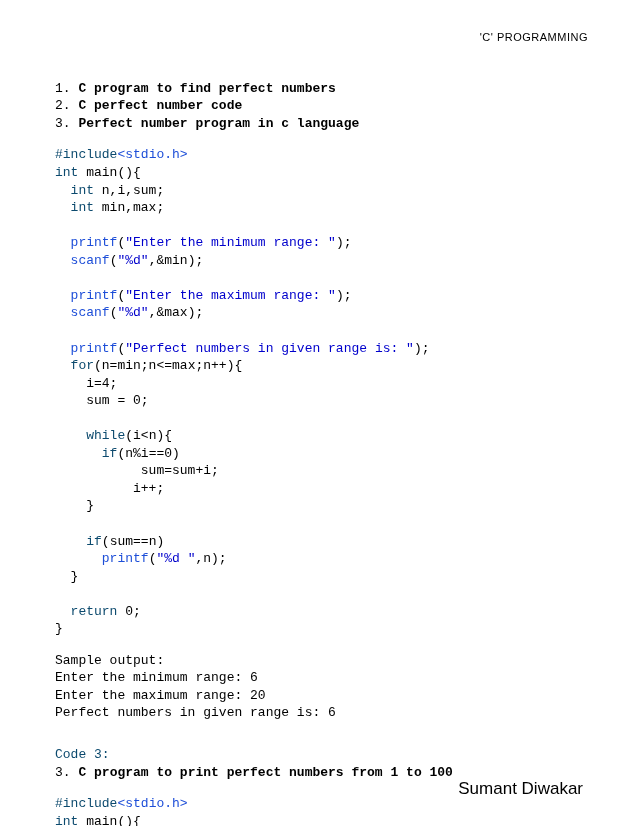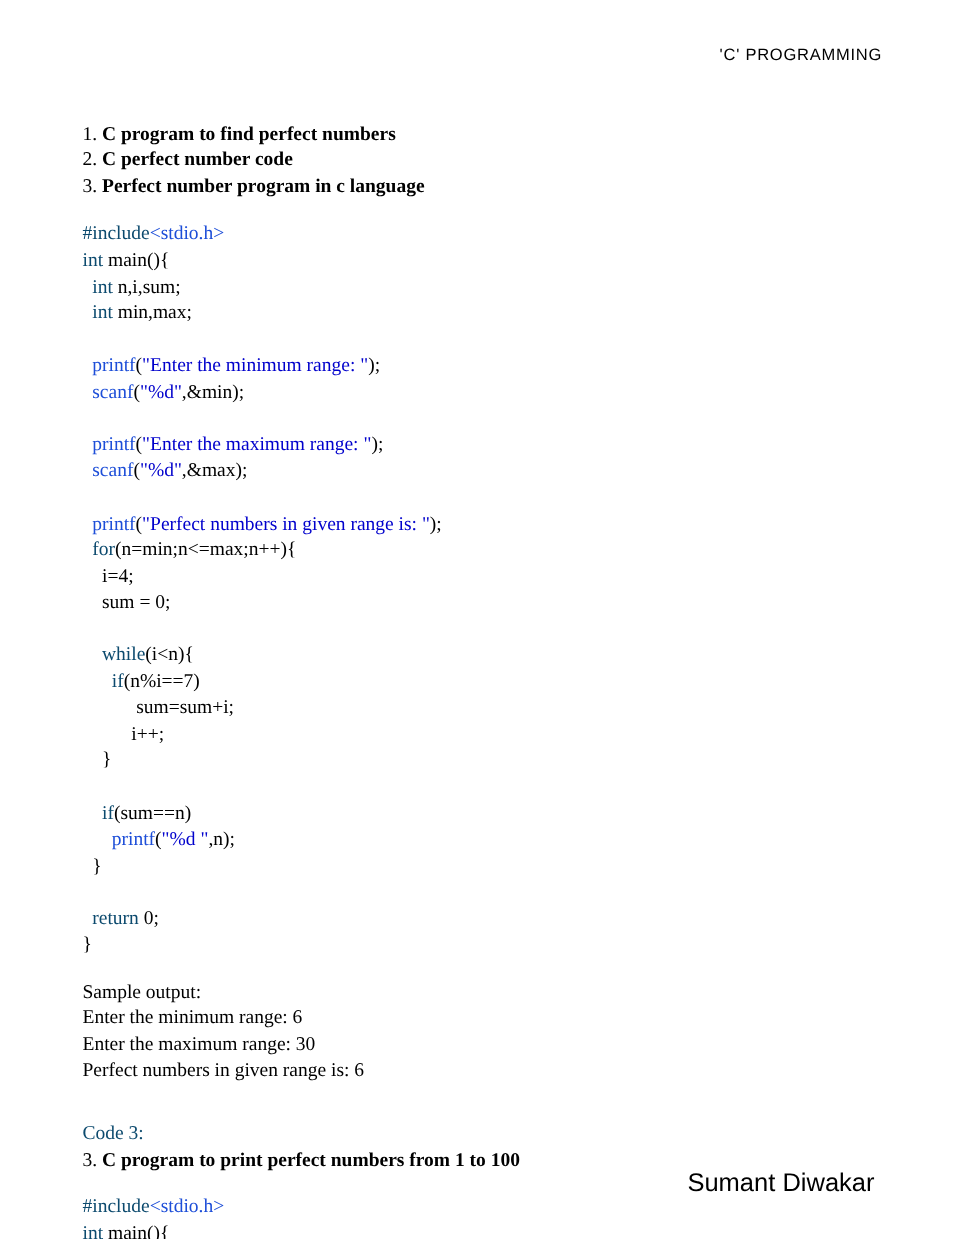--- a/index.html
+++ b/index.html
@@ -31,21 +31,21 @@
     bottom: 25px;
     font-family: Liberation Sans, sans-serif;
     font-size: 17px;
   }
   .bold { font-weight: bold; }
   .kw-green { color: #0c4a6e; }
   .kw-blue { color: #1d4ed8; }
   .str-blue { color: #0000cc; }
   pre {
     margin: 0;
-    font-family: Liberation Serif, serif;
+    font-family: Liberation Mono, monospace;
     font-size: 13px;
     line-height: 1.35;
     white-space: pre;
   }
   .block { margin-bottom: 14px; }
   .block-tight { margin-bottom: 0; }
 </style>
 </head>
 <body>
 
@@ -69,37 +69,37 @@
 
   <span class="kw-blue">printf</span>(<span class="str-blue">"Enter the maximum range: "</span><span>);</span>
   <span class="kw-blue">scanf</span>(<span class="str-blue">"%d"</span><span>,&amp;max);</span>
 
   <span class="kw-blue">printf</span>(<span class="str-blue">"Perfect numbers in given range is: "</span><span>);</span>
   <span class="kw-green">for</span><span>(n=min;n&lt;=max;n++){</span>
 <span>    i=4;</span>
 <span>    sum = 0;</span>
 
     <span class="kw-green">while</span><span>(i&lt;n){</span>
-      <span class="kw-green">if</span><span>(n%i==7)</span>
+      <span class="kw-green">if</span><span>(n%i==0)</span>
 <span>           sum=sum+i;</span>
 <span>          i++;</span>
 <span>    }</span>
 
     <span class="kw-green">if</span><span>(sum==n)</span>
       <span class="kw-blue">printf</span>(<span class="str-blue">"%d "</span><span>,n);</span>
 <span>  }</span>
 
   <span class="kw-green">return</span><span> 0;</span>
 <span>}</span></pre>
   </div>
 
   <div class="block">
 <pre><span>Sample output:</span>
 <span>Enter the minimum range: 6</span>
-<span>Enter the maximum range: 30</span>
+<span>Enter the maximum range: 20</span>
 <span>Perfect numbers in given range is: 6</span></pre>
   </div>
 
   <div style="height:10px"></div>
 
   <div class="block-tight">
 <pre><span class="kw-green">Code 3:</span>
 <span>3.</span> <span class="bold">C program to print perfect numbers from 1 to 100</span></pre>
   </div>
 

